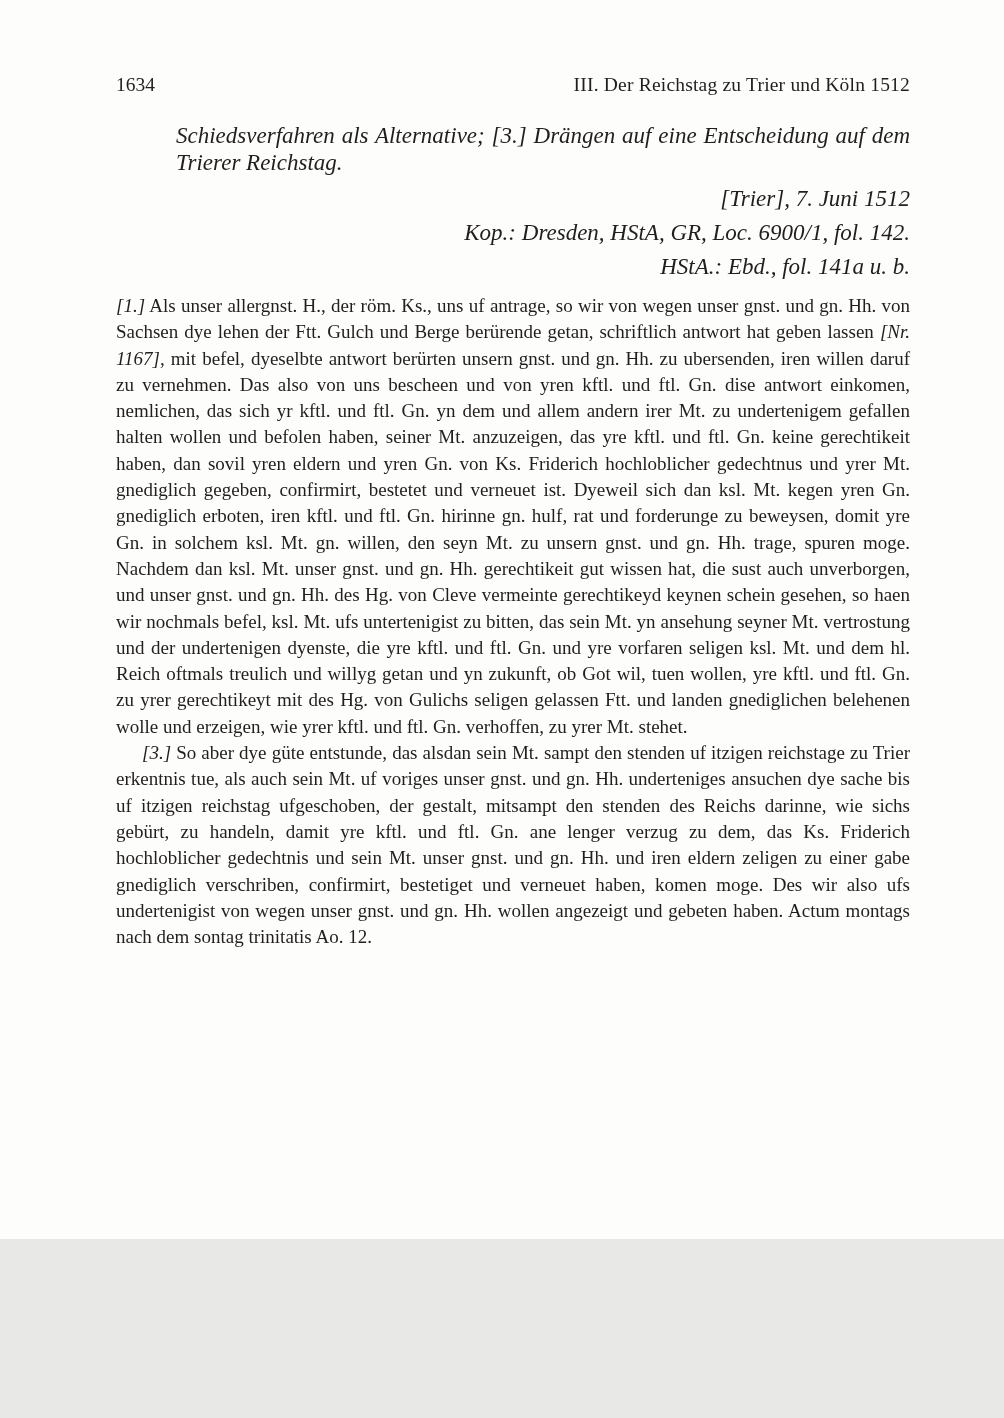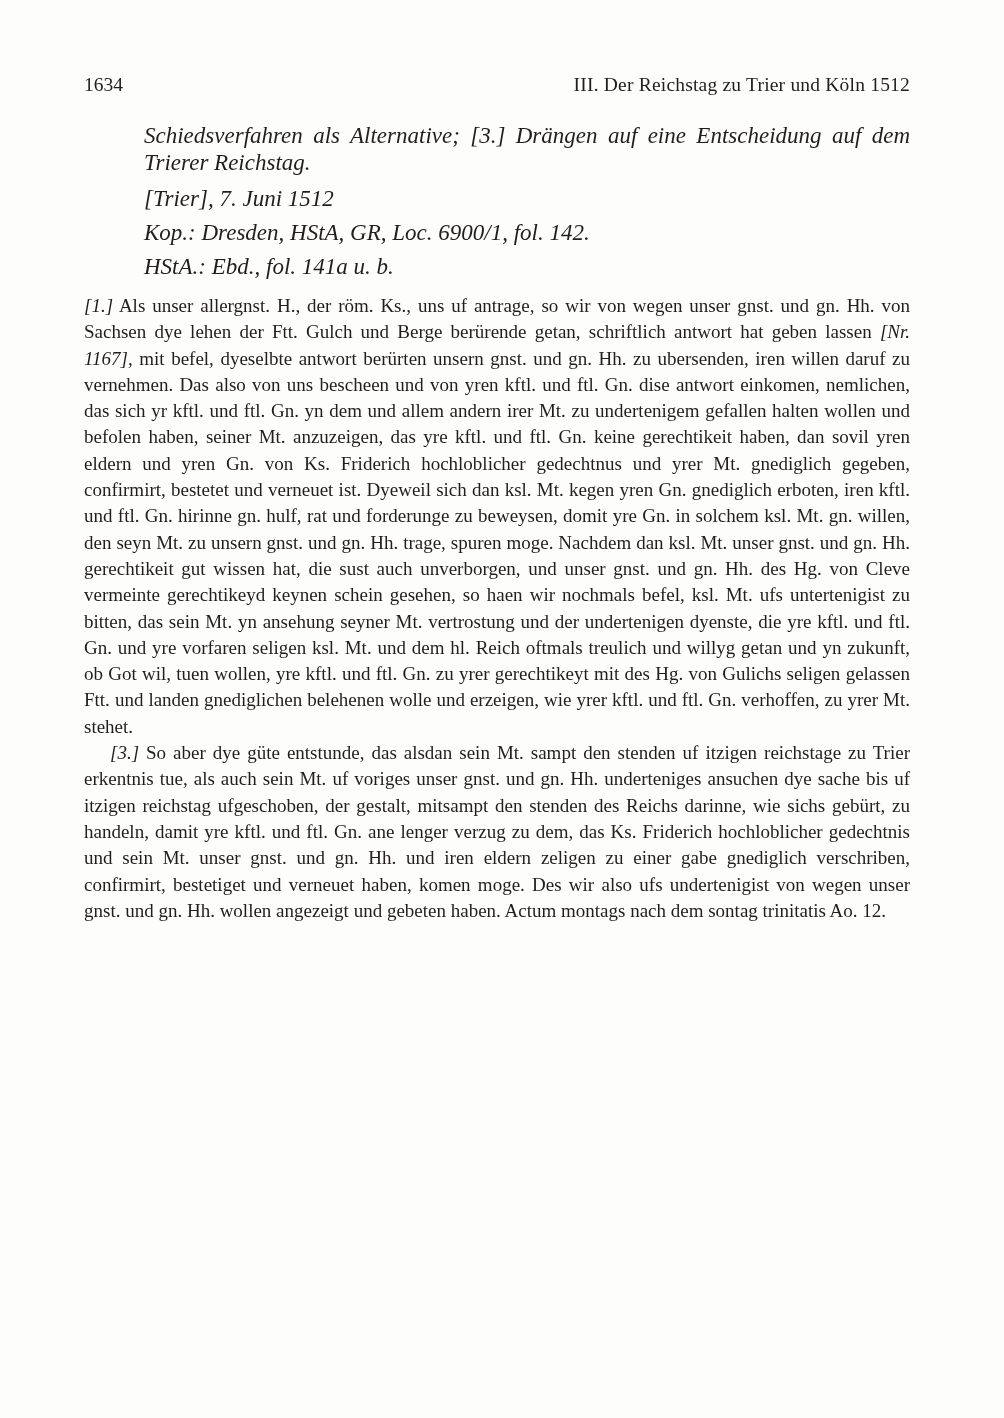--- a/index.html
+++ b/index.html
@@ -3,25 +3,25 @@
 <meta charset="utf-8">
 <style>
   html, body {
     margin: 0;
     padding: 0;
     background: #e8e8e6;
   }
   .page {
     position: relative;
     width: 1004px;
-    height: 1418px;
+    height: 1239px;
     margin: 0 auto;
     background: #fdfdfb;
     box-sizing: border-box;
-    padding: 74px 94px 0 84px;
+    padding: 74px 94px 0 116px;
     font-family: "Liberation Serif", "DejaVu Serif", serif;
     color: #211e1c;
     overflow: hidden;
   }
   .running-head {
     position: relative;
     height: 26px;
     font-size: 19.5px;
     margin-bottom: 22px;
   }
@@ -37,20 +37,21 @@
   }
   .heading-block {
     padding-left: 60px;
     font-style: italic;
     font-size: 23px;
     margin-bottom: 13px;
   }
   .head-line {
     margin: 0 0 7px 0;
     line-height: 27px;
+    text-align: right;
   }
   .head-line.title {
     text-align: justify;
     margin-bottom: 9px;
   }
   .body-text {
     font-size: 19px;
     line-height: 26.3px;
   }
   .para {

